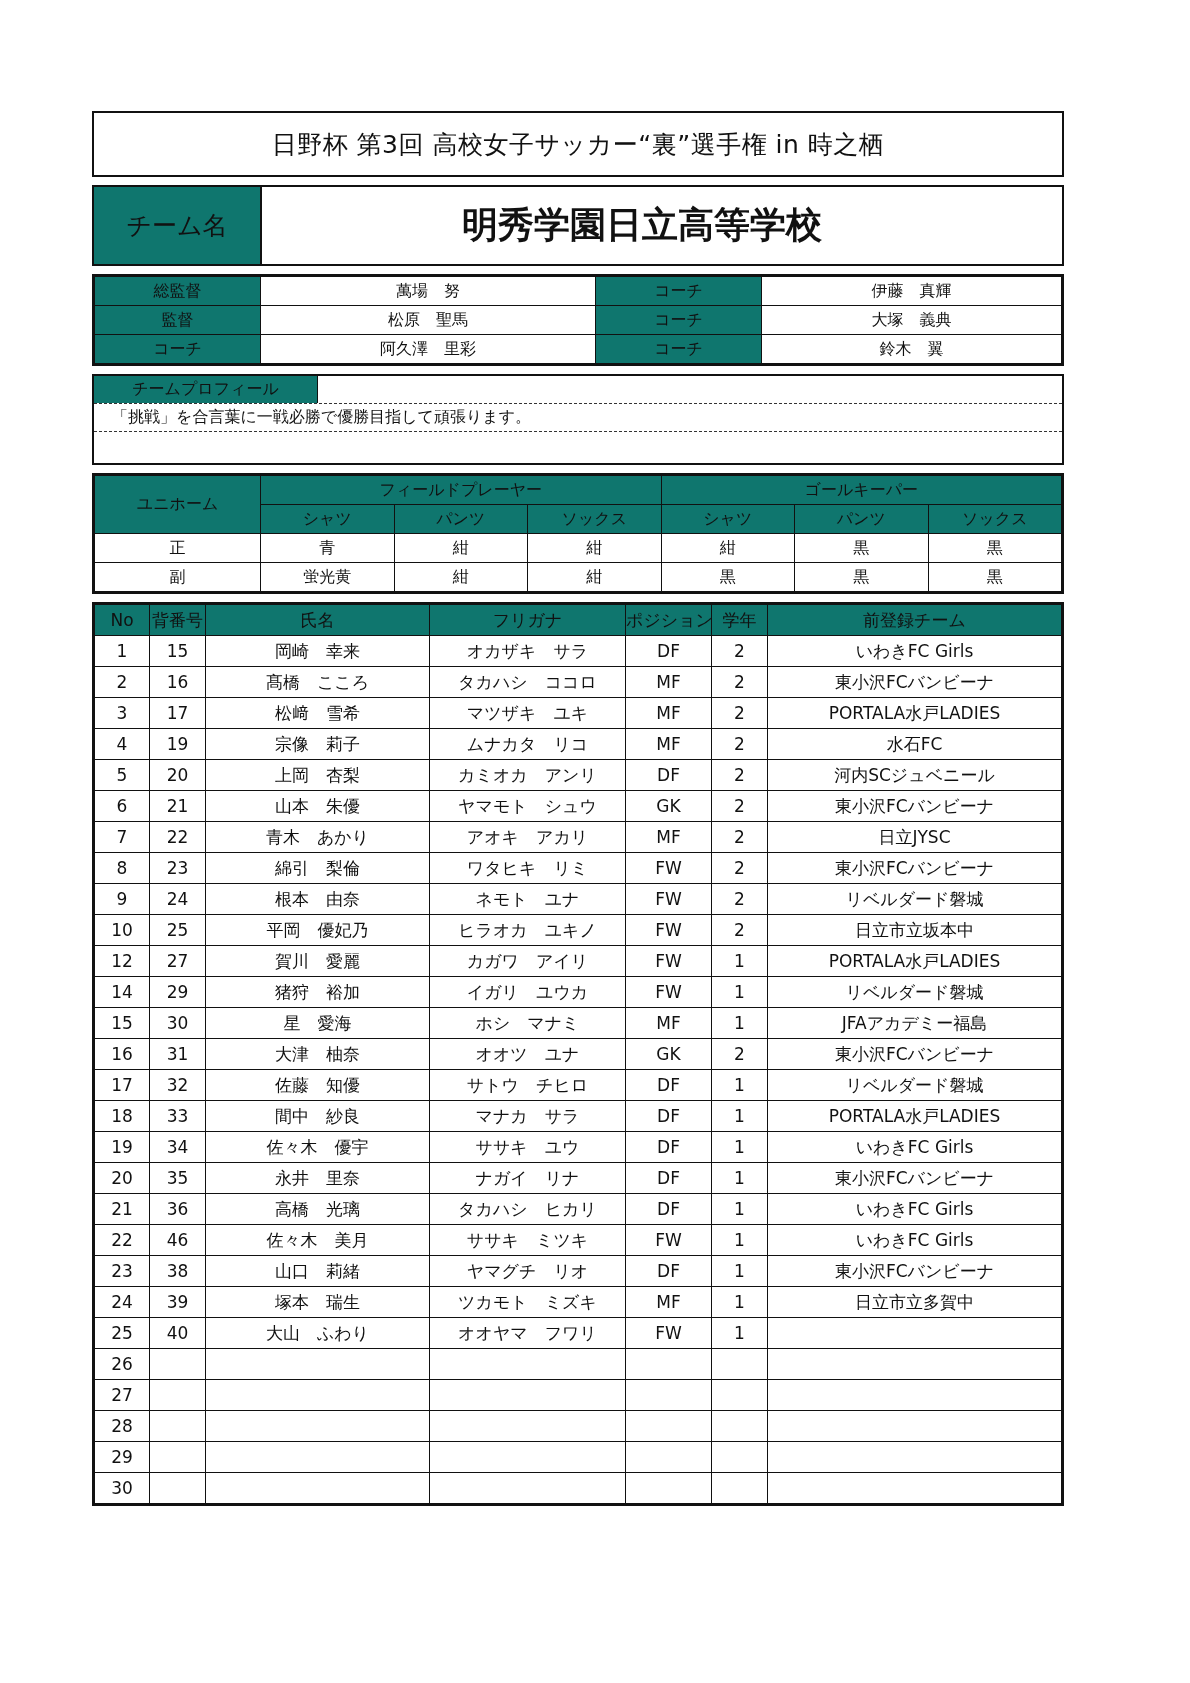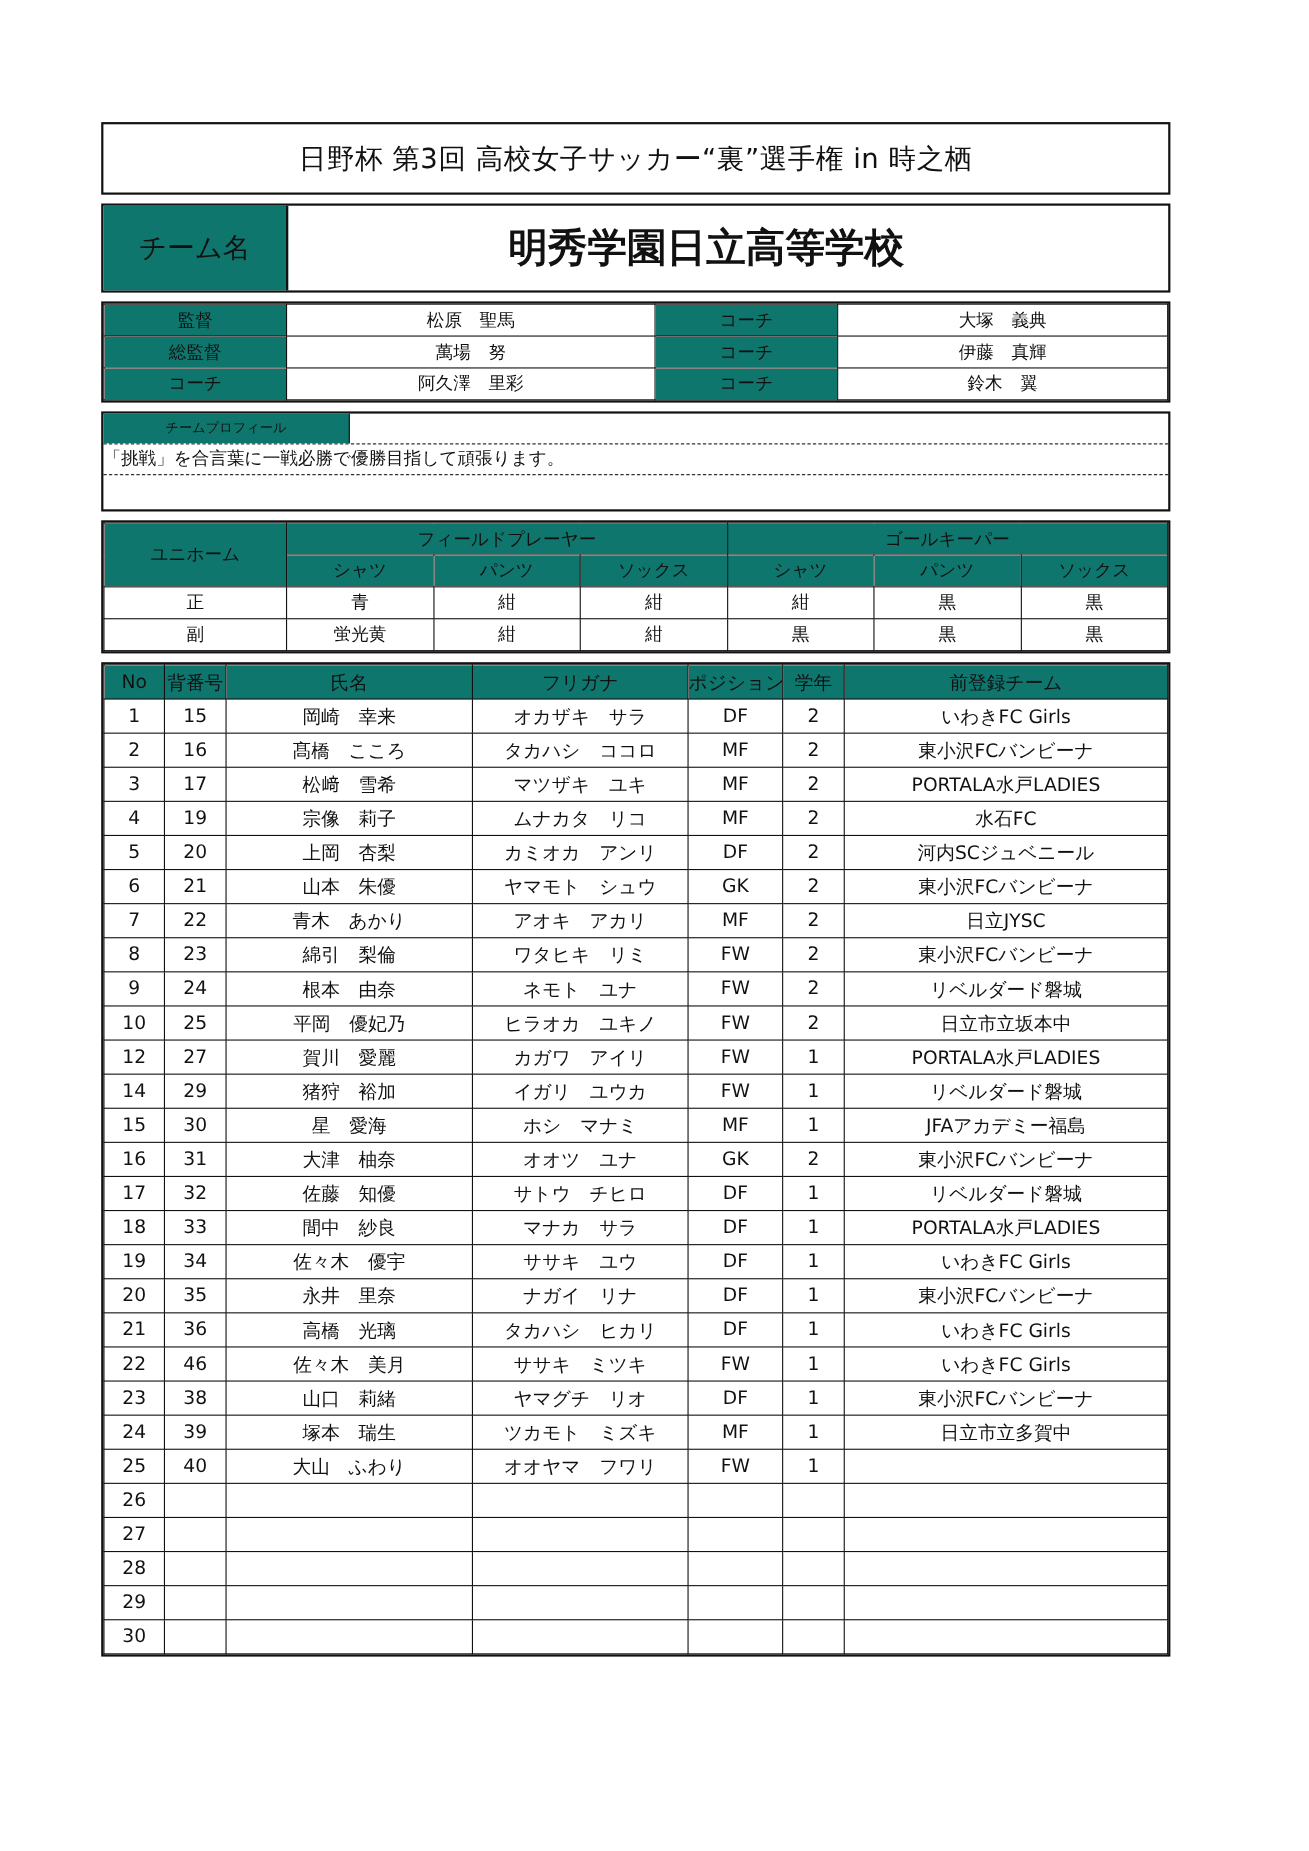--- a/index.html
+++ b/index.html
@@ -14,23 +14,23 @@
 
   .team-box { margin-top:8px; height:81px; display:flex; }
   .team-label { width:166px; border-right:2px solid #111; display:flex; align-items:center; justify-content:center; font-size:25px; }
   .team-name { flex:1; display:flex; align-items:center; justify-content:center; font-size:36px; font-weight:bold; padding-right:40px; }
 
   .staff { margin-top:8px; border:2px solid #111; }
   .staff td { height:28px; font-size:16px; }
 
   .profile { margin-top:8px; border:2px solid #111; }
   .profile .row1 { display:flex; height:27px; border-bottom:1.5px dashed #333; }
-  .profile .plabel { width:223px; border-right:1.5px solid #111; display:flex; align-items:center; justify-content:center; font-size:12px; }
+  .profile .plabel { width:223px; border-right:1.5px solid #111; display:flex; align-items:center; justify-content:center; font-size:16px; }
   .profile .pvalue { flex:1; display:flex; align-items:center; padding-left:4px; font-size:16px; }
-  .profile .row2 { height:27px; display:flex; align-items:center; padding-left:0; font-size:16px; border-bottom:1.5px dashed #333; }
+  .profile .row2 { height:27px; display:flex; align-items:center; padding-left:18px; font-size:16px; border-bottom:1.5px dashed #333; }
   .profile .row3 { height:31px; }
 
   .uniform { margin-top:8px; border:2px solid #111; }
   .uniform td { height:28px; font-size:16px; }
 
   .roster { margin-top:8px; border:2px solid #111; }
   .roster td { height:30px; font-size:17px; }
   .roster tr.hdr td { height:30px; font-size:17px; }
 </style>
 </head>
@@ -50,30 +50,30 @@
   <div class="staff">
     <table>
       <colgroup>
           <col style="width:166px">
           <col style="width:335px">
           <col style="width:166px">
           <col>
         </colgroup>
       <tbody id="staff-body">
           <tr>
+            <td class="green">総監督</td>
+            <td>萬場　努</td>
+            <td class="green">コーチ</td>
+            <td>伊藤　真輝</td>
+          </tr>
+          <tr>
             <td class="green">監督</td>
             <td>松原　聖馬</td>
             <td class="green">コーチ</td>
             <td>大塚　義典</td>
-          </tr>
-          <tr>
-            <td class="green">総監督</td>
-            <td>萬場　努</td>
-            <td class="green">コーチ</td>
-            <td>伊藤　真輝</td>
           </tr>
           <tr>
             <td class="green">コーチ</td>
             <td>阿久澤　里彩</td>
             <td class="green">コーチ</td>
             <td>鈴木　翼</td>
           </tr>
         </tbody>
     </table>
   </div>

